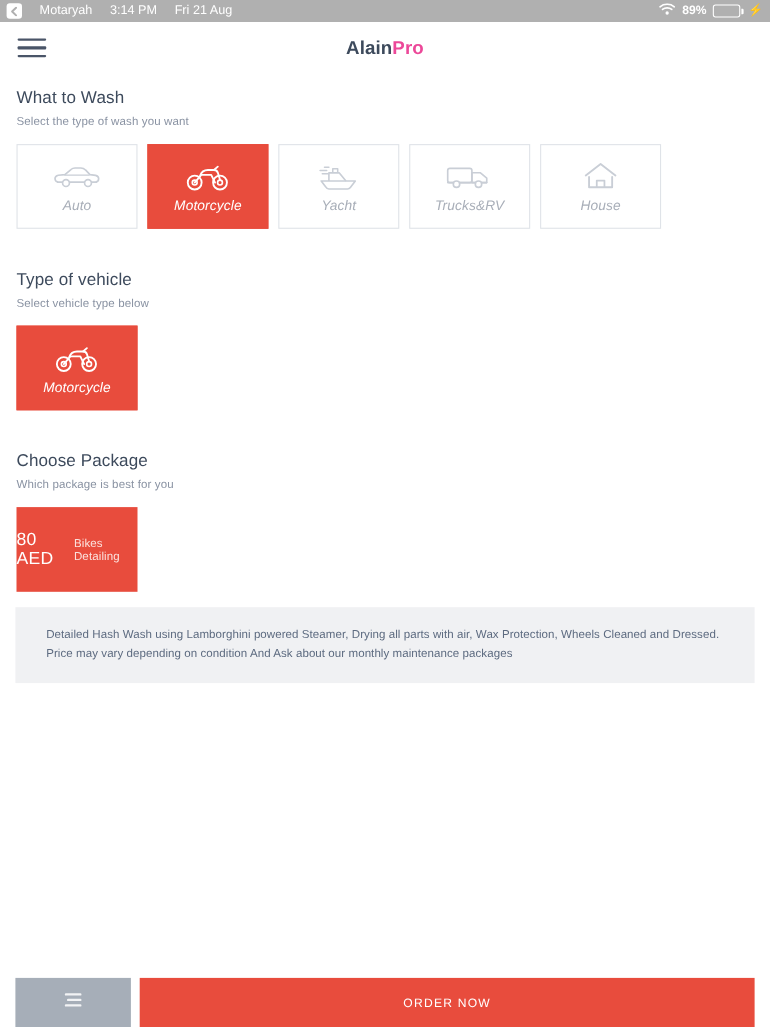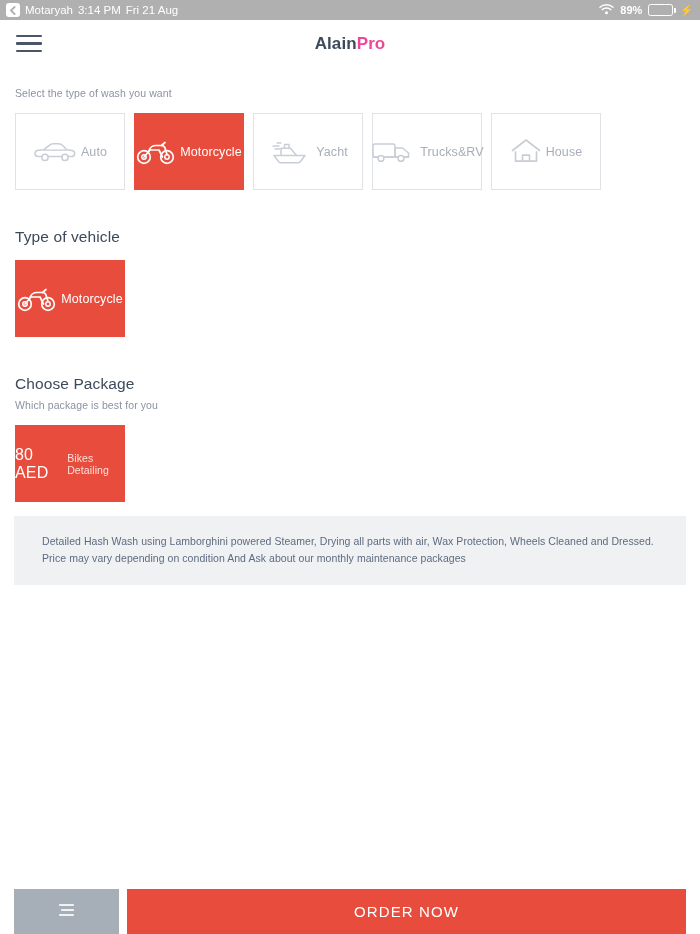--- a/index.html
+++ b/index.html
@@ -21,21 +21,21 @@
   .status-bar {
     height: 20px;
     background: #b0b0b0;
     display: flex;
     align-items: center;
     padding: 0 6px;
     font-size: 11.5px;
     color: #ffffff;
     font-weight: 500;
   }
-  .status-left { display: flex; align-items: center; gap: 5px; }
+  .status-left { display: flex; align-items: center; gap: 16px; }
   .back-chip {
     width: 14px; height: 14px;
     background: #ffffff;
     border-radius: 3px;
     display: flex; align-items: center; justify-content: center;
   }
   .back-chip svg { display: block; }
   .status-right {
     margin-left: auto;
     display: flex;
@@ -118,25 +118,26 @@
     display: flex;
     gap: 9px;
     margin-top: 14px;
   }
   .card {
     width: 110px;
     height: 77px;
     border: 1px solid #dfe3e8;
     background: #ffffff;
     display: flex;
-    flex-direction: row;
+    flex-direction: column;
     align-items: center;
     justify-content: center;
     gap: 4px;
     cursor: pointer;
+    font-style: italic;
   }
   .card.selected {
     background: #e84c3d;
     border-color: #e84c3d;
   }
   .card-icon { height: 30px; display: flex; align-items: center; justify-content: center; }
   .card-label {
     font-size: 12.5px;
     color: #a8aeb8;
     letter-spacing: .1px;
@@ -189,21 +190,21 @@
     justify-content: center;
     cursor: pointer;
   }
   .order-button {
     flex: 1;
     background: #e84c3d;
     display: flex;
     align-items: center;
     justify-content: center;
     color: #ffffff;
-    font-size: 15px;
+    font-size: 11px;
     letter-spacing: 1.1px;
     font-weight: 500;
     cursor: pointer;
   }
 
   .spacer-lg { height: 38px; }
   .spacer-sm { height: 14px; }
 </style>
 </head>
 <body>
@@ -243,20 +244,21 @@
       <span></span>
   </div>
   <div class="brand">
     <span class="brand-a">Alain</span><span class="brand-b">Pro</span>
   </div>
 </div>
 
 <div class="spacer-sm"></div>
 
 <div class="section">
+  <div class="section-title">What to Wash</div>
   <div class="section-sub">Select the type of wash you want</div>
 
   <div class="card-row">
 
     <div class="card">
       <span class="card-icon">
         <svg width="44" height="26" viewBox="0 0 44 26">
           <path d="M4 17.5h36M5 17.5c-1.6 0-3-1.3-3-2.9 0-1.7 1.3-3 3-3.3l6-.6 5.5-4.6c1-.9 2.3-1.4 3.7-1.4h5.3c1.6 0 3.1.6 4.2 1.8l4.1 4.2 5.1.7c1.6.3 2.8 1.6 2.8 3.2 0 1.6-1.3 2.9-3 2.9" stroke="#c9ced6" stroke-width="1.5" fill="none" stroke-linecap="round" stroke-linejoin="round"></path>
           <path d="M11 11.2h22" stroke="#c9ced6" stroke-width="1.3" fill="none" stroke-linecap="round"></path>
           <circle cx="12" cy="18.4" r="3.1" fill="#fff" stroke="#c9ced6" stroke-width="1.5"></circle>
@@ -317,20 +319,21 @@
       <span class="card-label">House</span>
     </div>
 
   </div>
 </div>
 
 <div class="spacer-lg"></div>
 
 <div class="section">
   <div class="section-title">Type of vehicle</div>
+  <div class="section-sub">Select vehicle type below</div>
 
   <div class="card-row">
     <div class="card selected">
       <span class="card-icon">
         <svg width="40" height="28" viewBox="0 0 40 28">
           <circle cx="8" cy="19" r="6.3" fill="none" stroke="#ffffff" stroke-width="1.7"></circle>
           <circle cx="8" cy="19" r="2.2" fill="none" stroke="#ffffff" stroke-width="1.5"></circle>
           <circle cx="31" cy="19" r="6.3" fill="none" stroke="#ffffff" stroke-width="1.7"></circle>
           <circle cx="31" cy="19" r="2.2" fill="none" stroke="#ffffff" stroke-width="1.5"></circle>
           <path d="M8 19l6-7h9l3.5 7" stroke="#ffffff" stroke-width="1.7" fill="none" stroke-linecap="round" stroke-linejoin="round"></path>

